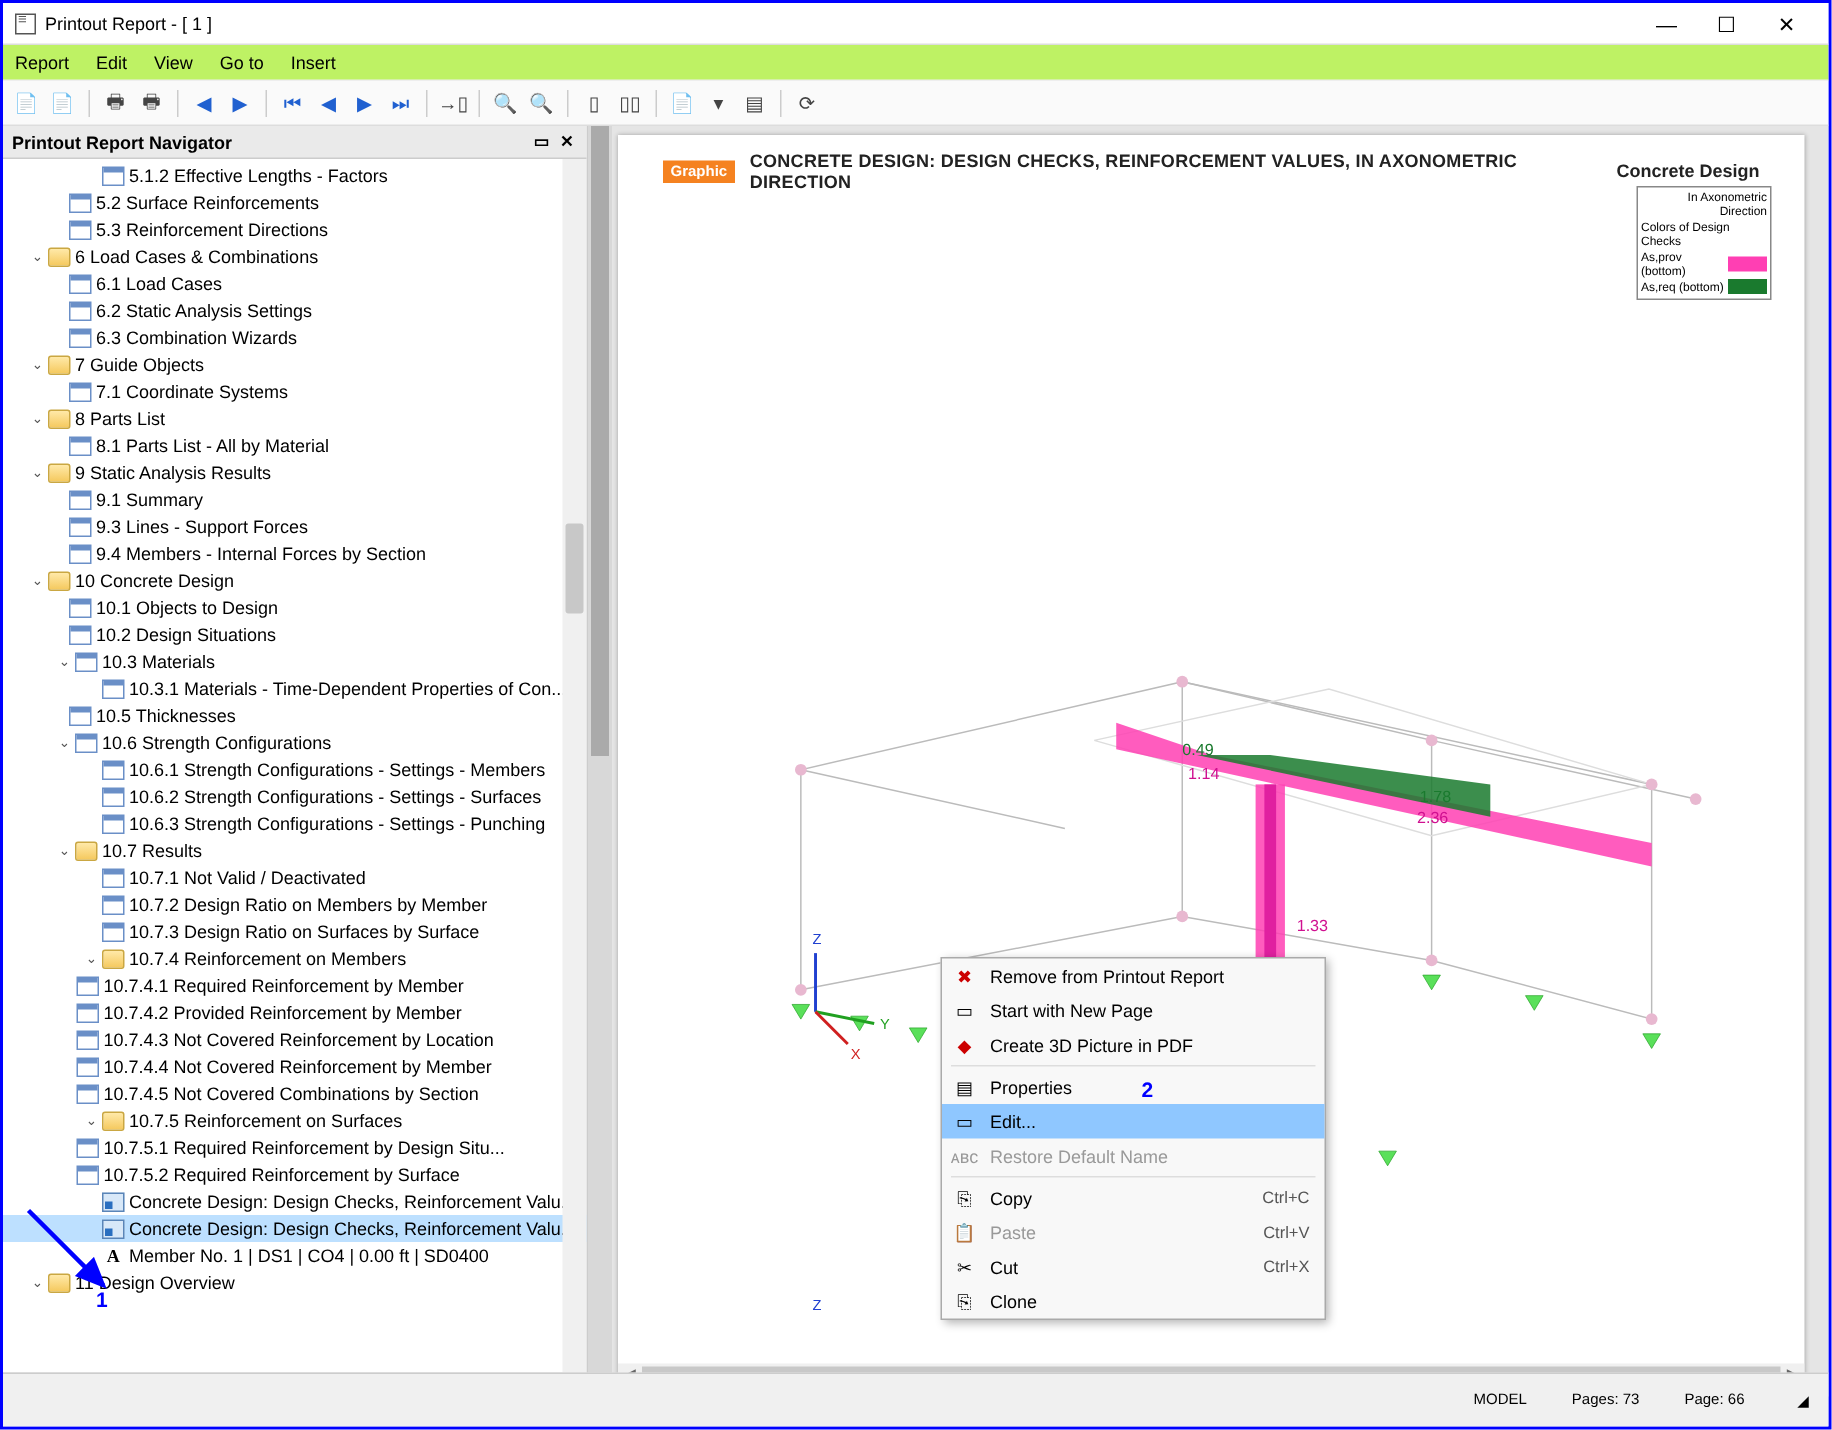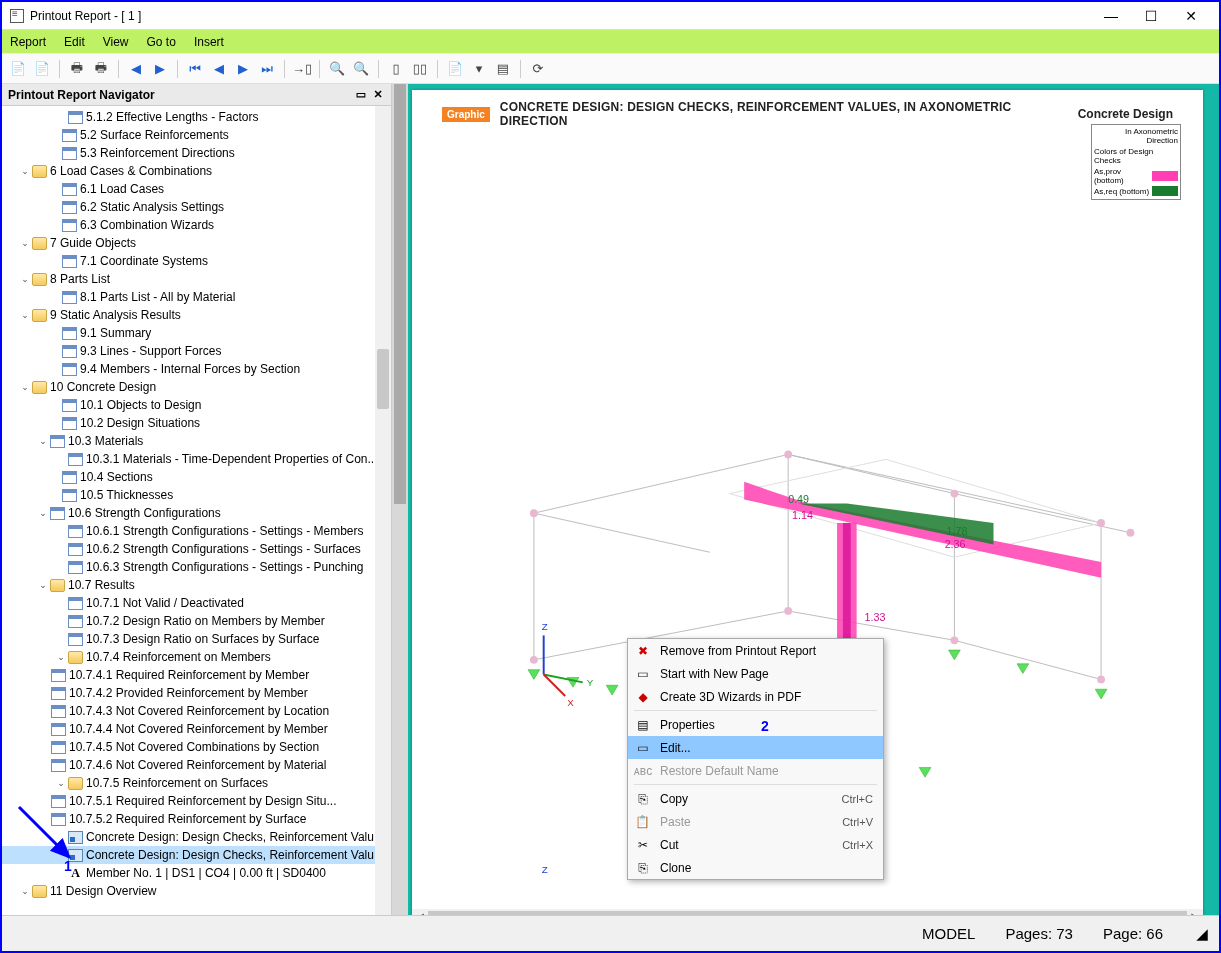--- a/index.html
+++ b/index.html
@@ -26,43 +26,43 @@
 .node { display: flex; align-items: center; height: 18px; padding-right: 4px; white-space: nowrap; overflow: hidden; text-overflow: ellipsis; font-size: 12px; }
 .node.selected { background: #bde0ff; }
 .twisty { width: 14px; text-align: center; color: #555; font-size: 9px; }
 .ficon { width: 15px; height: 13px; margin-right: 3px; flex-shrink: 0; }
 .folder { background: linear-gradient(#ffe9a8, #f5c95e); border: 1px solid #caa742; border-radius: 2px; }
 .table { background: #fff; border: 1px solid #6a8fc7; position: relative; }
 .table::before { content: ""; position: absolute; top: 0; left: 0; right: 0; height: 3px; background: #6a8fc7; }
 .pic { background: #d8e8f8; border: 1px solid #5a85b8; position: relative; }
 .pic::before { content: ""; position: absolute; bottom: 1px; left: 1px; width: 5px; height: 5px; background: #2a6fc0; }
 .afont { font-family: Georgia, serif; font-weight: bold; font-size: 12px; text-align: center; line-height: 13px; border: none; }
-.ind1 { padding-left: 60px; }
+.ind1 { padding-left: 44px; }
 .ind2 { padding-left: 66px; }
 .ind3 { padding-left: 49px; }
 .holder0 { padding-left: 16px; }
 .holder1 { padding-left: 34px; }
 .holder2 { padding-left: 52px; }
 .vscroll { position: absolute; right: 0; top: 0; bottom: 0; width: 16px; background: #f0f0f0; }
 .vscroll .thumb { position: absolute; left: 2px; right: 2px; top: 30%; height: 60px; background: #c8c8c8; border-radius: 2px; }
-.canvas { flex: 1; background: #14b8a6; position: relative; display: flex; }
+.canvas { flex: 1; background: #e5e5e5; position: relative; display: flex; }
 .canvas-scroll-left { width: 16px; background: #d8d8d8; position: relative; }
 .canvas-scroll-left .thumb { position: absolute; left: 2px; right: 2px; top: 0; height: 420px; background: #aaa; }
 .page { flex: 1; background: #fff; margin: 6px 16px 6px 4px; box-shadow: 0 0 3px rgba(0,0,0,.3); position: relative; overflow: hidden; }
 .page-head { position: absolute; top: 10px; left: 30px; right: 30px; display: flex; align-items: center; gap: 10px; }
 .gtag { background: #f58220; color: #fff; font-size: 10px; font-weight: bold; padding: 2px 5px; }
 .ptitle { font-weight: bold; font-size: 12px; flex: 1; color: #222; letter-spacing: .2px; }
 .paddon { font-weight: bold; font-size: 12px; color: #222; }
 .legend { position: absolute; top: 34px; right: 22px; width: 90px; border: 1px solid #888; background: #fff; font-size: 8px; padding: 2px; }
 .legend .leg-title { text-align: right; margin-bottom: 2px; font-size: 8px; }
 .legend .leg-sub { font-size: 8px; margin-bottom: 2px; }
 .legend .swatch-row { display: flex; align-items: center; justify-content: space-between; margin-bottom: 1px; }
 .legend .swatch { width: 26px; height: 10px; }
 .diagram { position: absolute; top: 120px; left: 60px; right: 40px; bottom: 50px; }
-.statusbar { position: absolute; bottom: 0; left: 0; right: 0; height: 36px; background: #f0f0f0; border-top: 1px solid #ccc; display: flex; align-items: center; font-size: 15px; padding: 0 8px; }
+.statusbar { position: absolute; bottom: 0; left: 0; right: 0; height: 36px; background: #f0f0f0; border-top: 1px solid #ccc; display: flex; align-items: center; font-size: 10px; padding: 0 8px; }
 .statusbar .spacer { flex: 1; }
 .statusbar span { margin-left: 30px; }
 .ctxmenu { position: absolute; top: 636px; left: 625px; width: 257px; background: #f8f8f8; border: 1px solid #aaa; box-shadow: 2px 2px 6px rgba(0,0,0,.3); font-size: 12px; z-index: 50; }
 .ctxitem { display: flex; align-items: center; height: 23px; padding: 0 10px 0 6px; }
 .ctxitem.hover { background: #8fc7ff; }
 .ctxitem.disabled { color: #999; }
 .ctxicon { width: 18px; height: 16px; margin-right: 8px; display: flex; align-items: center; justify-content: center; font-size: 12px; }
 .ctxlabel { flex: 1; }
 .ctxkey { color: #555; font-size: 11px; margin-left: 32px; }
 .ctxsep { height: 1px; background: #ddd; margin: 2px 6px; }
@@ -220,24 +220,20 @@
             <span class="twisty">⌄</span>
             <span class="ficon table"></span>
             <span>10.3 Materials</span>
           </div>
           <div class="node ind2">
             <span class="ficon table"></span>
             <span>10.3.1 Materials - Time-Dependent Properties of Con...</span>
           </div>
           <div class="node ind1">
             <span class="ficon table"></span>
-            <span>10.4 Sections</span>
-          </div>
-          <div class="node ind1">
-            <span class="ficon table"></span>
             <span>10.5 Thicknesses</span>
           </div>
           <div class="node holder1">
             <span class="twisty">⌄</span>
             <span class="ficon table"></span>
             <span>10.6 Strength Configurations</span>
           </div>
           <div class="node ind2">
             <span class="ficon table"></span>
             <span>10.6.1 Strength Configurations - Settings - Members</span>
@@ -284,24 +280,20 @@
             <span class="ficon table"></span>
             <span>10.7.4.3 Not Covered Reinforcement by Location</span>
           </div>
           <div class="node ind3">
             <span class="ficon table"></span>
             <span>10.7.4.4 Not Covered Reinforcement by Member</span>
           </div>
           <div class="node ind3">
             <span class="ficon table"></span>
             <span>10.7.4.5 Not Covered Combinations by Section</span>
-          </div>
-          <div class="node ind3">
-            <span class="ficon table"></span>
-            <span>10.7.4.6 Not Covered Reinforcement by Material</span>
           </div>
           <div class="node holder2">
             <span class="twisty">⌄</span>
             <span class="ficon folder"></span>
             <span>10.7.5 Reinforcement on Surfaces</span>
           </div>
           <div class="node ind3">
             <span class="ficon table"></span>
             <span>10.7.5.1 Required Reinforcement by Design Situ...</span>
           </div>
@@ -473,21 +465,21 @@
     <div class="ctxitem">
       <span class="ctxicon" style="color:#c00">✖</span>
       <span class="ctxlabel">Remove from Printout Report</span>
     </div>
     <div class="ctxitem">
       <span class="ctxicon" style="">▭</span>
       <span class="ctxlabel">Start with New Page</span>
     </div>
     <div class="ctxitem">
       <span class="ctxicon" style="color:#c00">◆</span>
-      <span class="ctxlabel">Create 3D Wizards in PDF</span>
+      <span class="ctxlabel">Create 3D Picture in PDF</span>
     </div>
     <div class="ctxsep"></div>
     <div class="ctxitem">
       <span class="ctxicon" style="">▤</span>
       <span class="ctxlabel">Properties</span>
     </div>
     <div class="ctxitem hover">
       <span class="ctxicon" style="">▭</span>
       <span class="ctxlabel">Edit...</span>
     </div>

